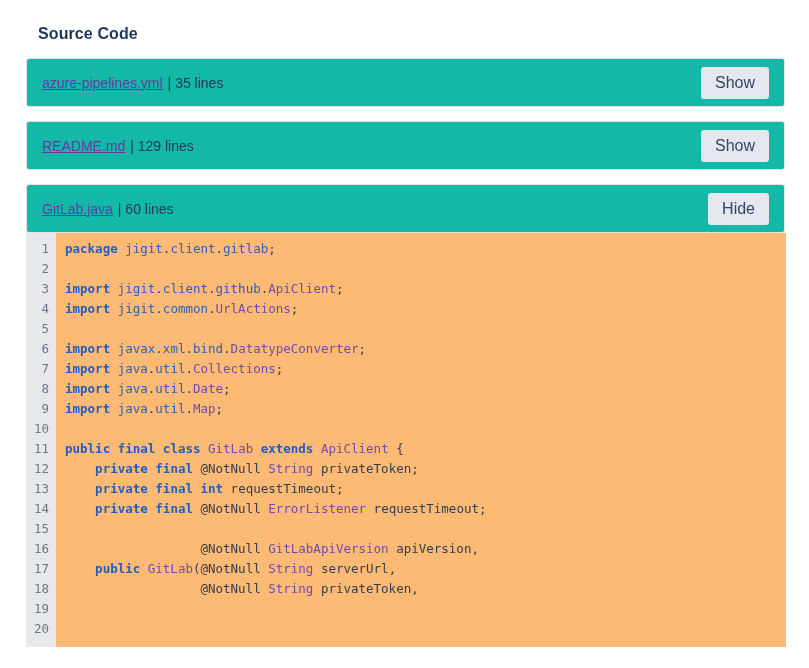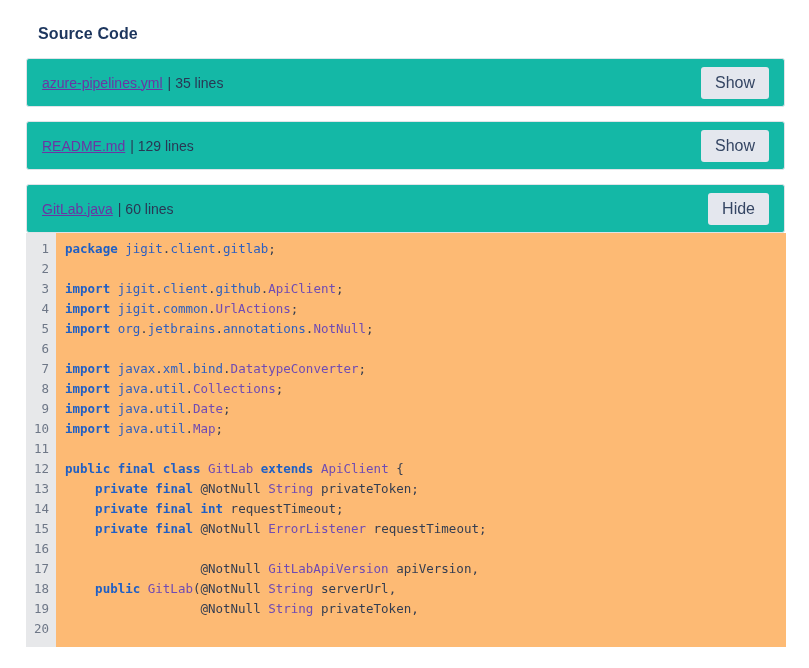--- a/index.html
+++ b/index.html
@@ -136,21 +136,20 @@
         <div class="ln">17</div>
         <div class="ln">18</div>
         <div class="ln">19</div>
         <div class="ln">20</div>
       </div>
     <div class="codecol" id="codecol">
         <div class="code-line"><span class="tok-k">package</span><span class="tok-p"> </span><span class="tok-n">jigit</span><span class="tok-p">.</span><span class="tok-n">client</span><span class="tok-p">.</span><span class="tok-n">gitlab</span><span class="tok-p">;</span></div>
         <div class="code-line">&nbsp;</div>
         <div class="code-line"><span class="tok-k">import</span><span class="tok-p"> </span><span class="tok-n">jigit</span><span class="tok-p">.</span><span class="tok-n">client</span><span class="tok-p">.</span><span class="tok-n">github</span><span class="tok-p">.</span><span class="tok-t">ApiClient</span><span class="tok-p">;</span></div>
         <div class="code-line"><span class="tok-k">import</span><span class="tok-p"> </span><span class="tok-n">jigit</span><span class="tok-p">.</span><span class="tok-n">common</span><span class="tok-p">.</span><span class="tok-t">UrlActions</span><span class="tok-p">;</span></div>
-        <div class="code-line"><span class="tok-k">import</span><span class="tok-p"> </span><span class="tok-n">org</span><span class="tok-p">.</span><span class="tok-n">jetbrains</span><span class="tok-p">.</span><span class="tok-n">annotations</span><span class="tok-p">.</span><span class="tok-t">NotNull</span><span class="tok-p">;</span></div>
         <div class="code-line">&nbsp;</div>
         <div class="code-line"><span class="tok-k">import</span><span class="tok-p"> </span><span class="tok-n">javax</span><span class="tok-p">.</span><span class="tok-n">xml</span><span class="tok-p">.</span><span class="tok-n">bind</span><span class="tok-p">.</span><span class="tok-t">DatatypeConverter</span><span class="tok-p">;</span></div>
         <div class="code-line"><span class="tok-k">import</span><span class="tok-p"> </span><span class="tok-n">java</span><span class="tok-p">.</span><span class="tok-n">util</span><span class="tok-p">.</span><span class="tok-t">Collections</span><span class="tok-p">;</span></div>
         <div class="code-line"><span class="tok-k">import</span><span class="tok-p"> </span><span class="tok-n">java</span><span class="tok-p">.</span><span class="tok-n">util</span><span class="tok-p">.</span><span class="tok-t">Date</span><span class="tok-p">;</span></div>
         <div class="code-line"><span class="tok-k">import</span><span class="tok-p"> </span><span class="tok-n">java</span><span class="tok-p">.</span><span class="tok-n">util</span><span class="tok-p">.</span><span class="tok-t">Map</span><span class="tok-p">;</span></div>
         <div class="code-line">&nbsp;</div>
         <div class="code-line"><span class="tok-k">public</span><span class="tok-p"> </span><span class="tok-k">final</span><span class="tok-p"> </span><span class="tok-k">class</span><span class="tok-p"> </span><span class="tok-t">GitLab</span><span class="tok-p"> </span><span class="tok-k">extends</span><span class="tok-p"> </span><span class="tok-t">ApiClient</span><span class="tok-p"> {</span></div>
         <div class="code-line"><span class="tok-p">    </span><span class="tok-k">private</span><span class="tok-p"> </span><span class="tok-k">final</span><span class="tok-p"> @NotNull </span><span class="tok-t">String</span><span class="tok-p"> privateToken;</span></div>
         <div class="code-line"><span class="tok-p">    </span><span class="tok-k">private</span><span class="tok-p"> </span><span class="tok-k">final</span><span class="tok-p"> </span><span class="tok-k">int</span><span class="tok-p"> requestTimeout;</span></div>
         <div class="code-line"><span class="tok-p">    </span><span class="tok-k">private</span><span class="tok-p"> </span><span class="tok-k">final</span><span class="tok-p"> @NotNull </span><span class="tok-t">ErrorListener</span><span class="tok-p"> requestTimeout;</span></div>

